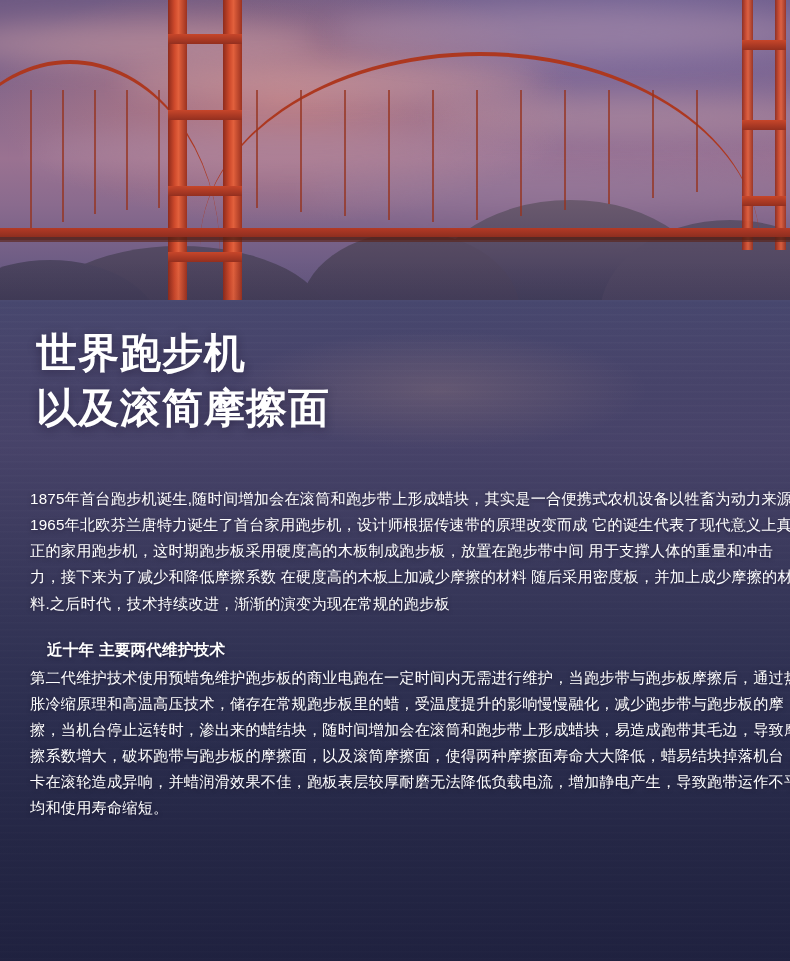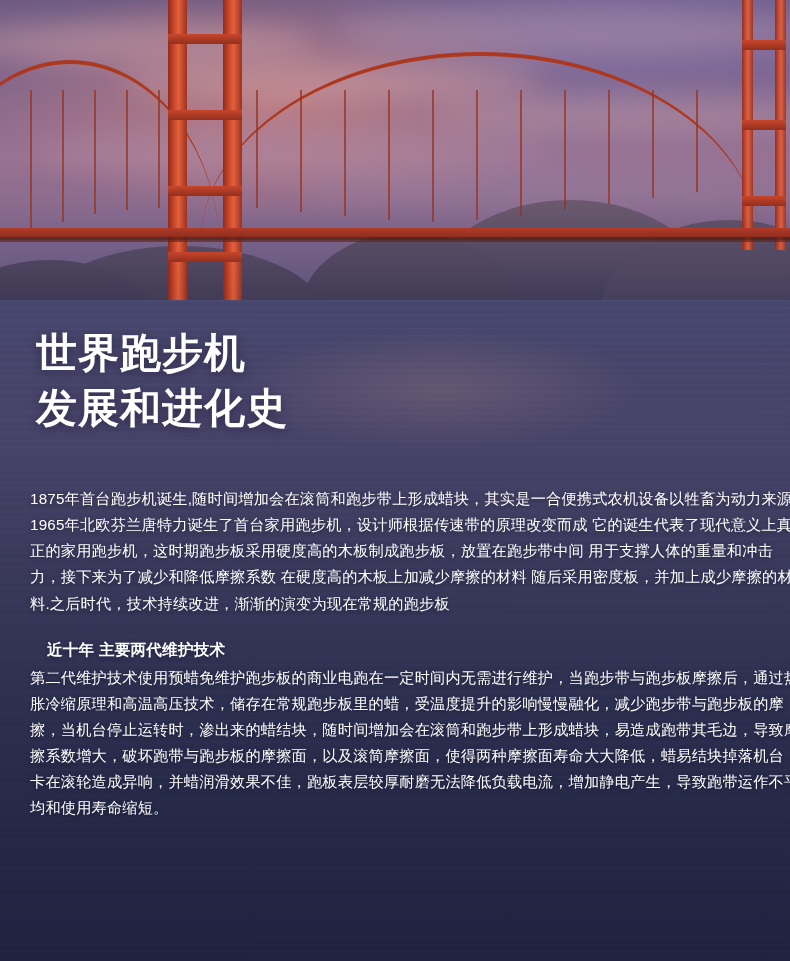--- a/index.html
+++ b/index.html
@@ -275,21 +275,21 @@
       <div class="deck-under"></div>
     </div>
 
     <div class="scrim"></div>
   </div>
 
   <div class="content">
 
     <div class="headline">
       <span>世界跑步机</span>
-      <span class="l2">发展和进化史</span>
+      <span class="l2">以及滚简摩擦面</span>
     </div>
 
     <div class="body">
       <p class="para">1875年首台跑步机诞生,随时间增加会在滚筒和跑步带上形成蜡块，其实是一合便携式农机设备以牲畜为动力来源</p>
       <p class="para">1965年北欧芬兰唐特力诞生了首台家用跑步机，设计师根据传速带的原理改变而成 它的诞生代表了现代意义上真正的家用跑步机，这时期跑步板采用硬度高的木板制成跑步板，放置在跑步带中间 用于支撑人体的重量和冲击力，接下来为了减少和降低摩擦系数 在硬度高的木板上加减少摩擦的材料 随后采用密度板，并加上成少摩擦的材料.之后时代，技术持续改进，渐渐的演变为现在常规的跑步板</p>
       <div class="gap"></div>
       <p class="para subhead">近十年 主要两代维护技术</p>
       <p class="para">第二代维护技术使用预蜡免维护跑步板的商业电跑在一定时间内无需进行维护，当跑步带与跑步板摩擦后，通过热胀冷缩原理和高温高压技术，储存在常规跑步板里的蜡，受温度提升的影响慢慢融化，减少跑步带与跑步板的摩擦，当机台停止运转时，渗出来的蜡结块，随时间增加会在滚筒和跑步带上形成蜡块，易造成跑带其毛边，导致摩擦系数增大，破坏跑带与跑步板的摩擦面，以及滚简摩擦面，使得两种摩擦面寿命大大降低，蜡易结块掉落机台，卡在滚轮造成异响，并蜡润滑效果不佳，跑板表层较厚耐磨无法降低负载电流，增加静电产生，导致跑带运作不平均和使用寿命缩短。</p>
     </div>
 

